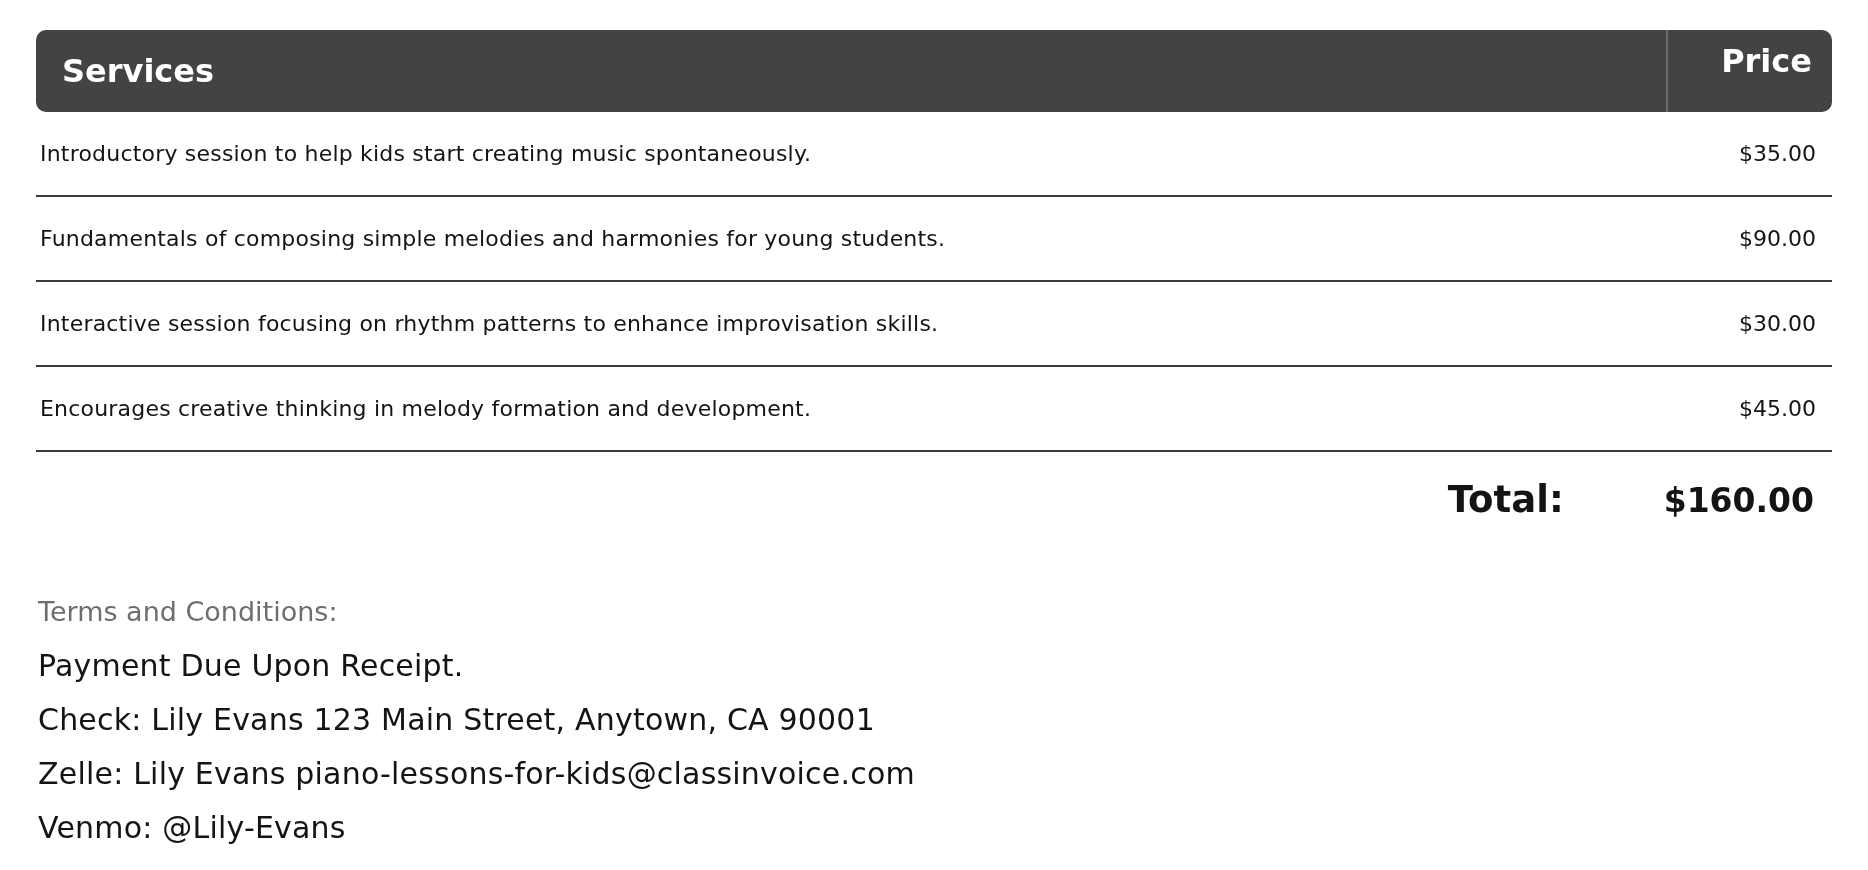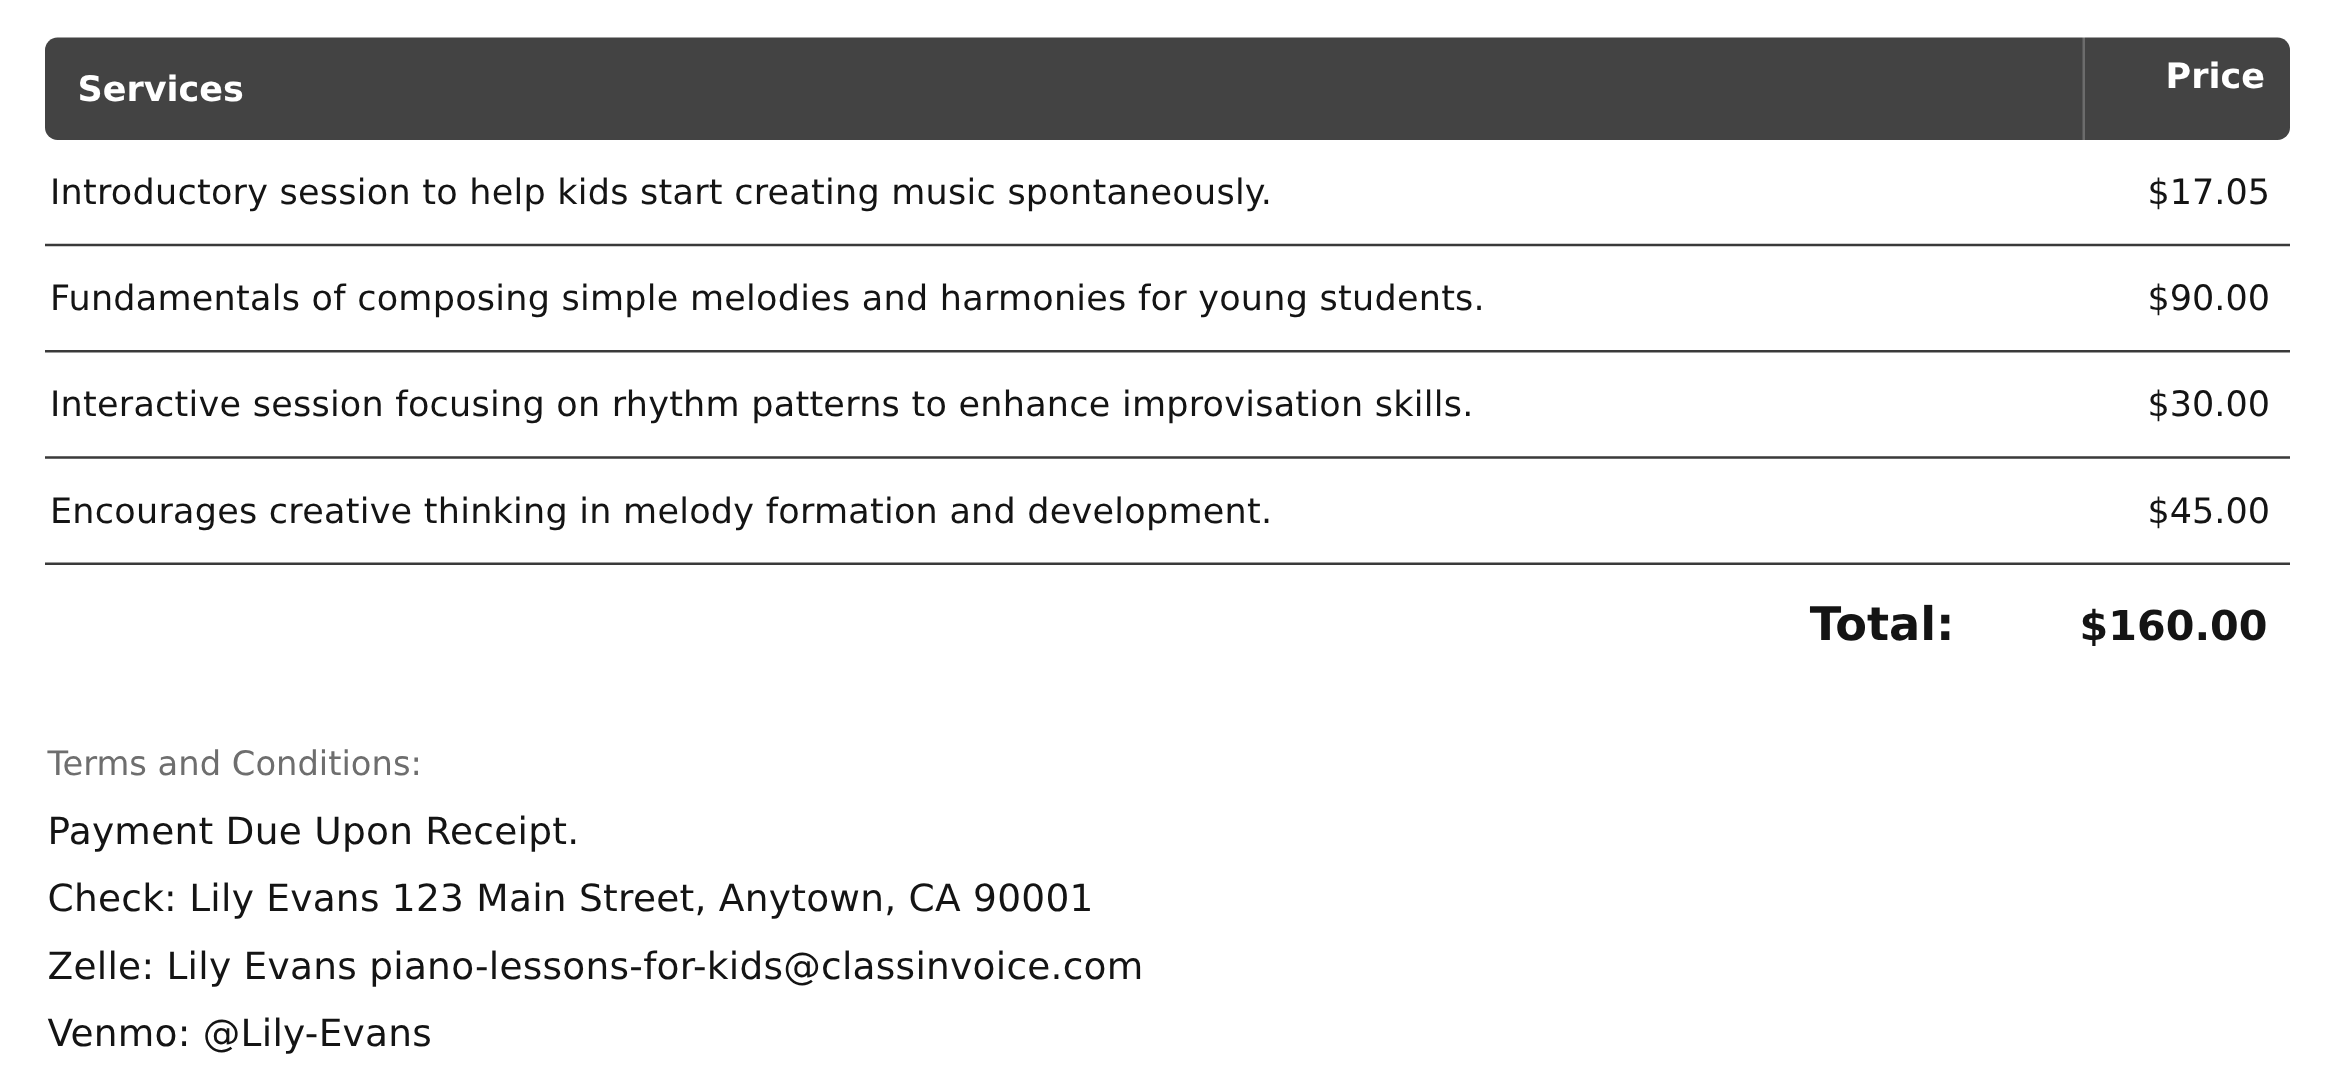--- a/index.html
+++ b/index.html
@@ -20,40 +20,40 @@
     width: 100%;
   }
   .table-header {
     display: flex;
     align-items: center;
     height: 82px;
     background: #434343;
     border-radius: 10px;
     color: #ffffff;
     font-weight: bold;
-    font-size: 28px;
+    font-size: 32px;
   }
   .th-services {
     flex: 1;
     padding-left: 26px;
   }
   .th-price {
     width: 166px;
     padding-right: 20px;
     text-align: right;
     border-left: 2px solid rgba(255,255,255,0.22);
     line-height: 82px;
     height: 102px;
   }
   .table-row {
     display: flex;
     align-items: center;
     height: 85px;
     border-bottom: 2px solid #3a3a3a;
-    font-size: 28px;
+    font-size: 22px;
   }
   .td-desc {
     flex: 1;
     padding-left: 4px;
     letter-spacing: 0.2px;
   }
   .td-price {
     padding-right: 16px;
     text-align: right;
     white-space: nowrap;
@@ -101,21 +101,21 @@
 
   <div class="invoice-table">
 
     <div class="table-header">
       <div class="th-services">Services</div>
       <div class="th-price">Price</div>
     </div>
 
     <div class="table-row">
       <div class="td-desc">Introductory session to help kids start creating music spontaneously.</div>
-      <div class="td-price">$17.05</div>
+      <div class="td-price">$35.00</div>
     </div>
 
     <div class="table-row">
       <div class="td-desc">Fundamentals of composing simple melodies and harmonies for young students.</div>
       <div class="td-price">$90.00</div>
     </div>
 
     <div class="table-row">
       <div class="td-desc">Interactive session focusing on rhythm patterns to enhance improvisation skills.</div>
       <div class="td-price">$30.00</div>

